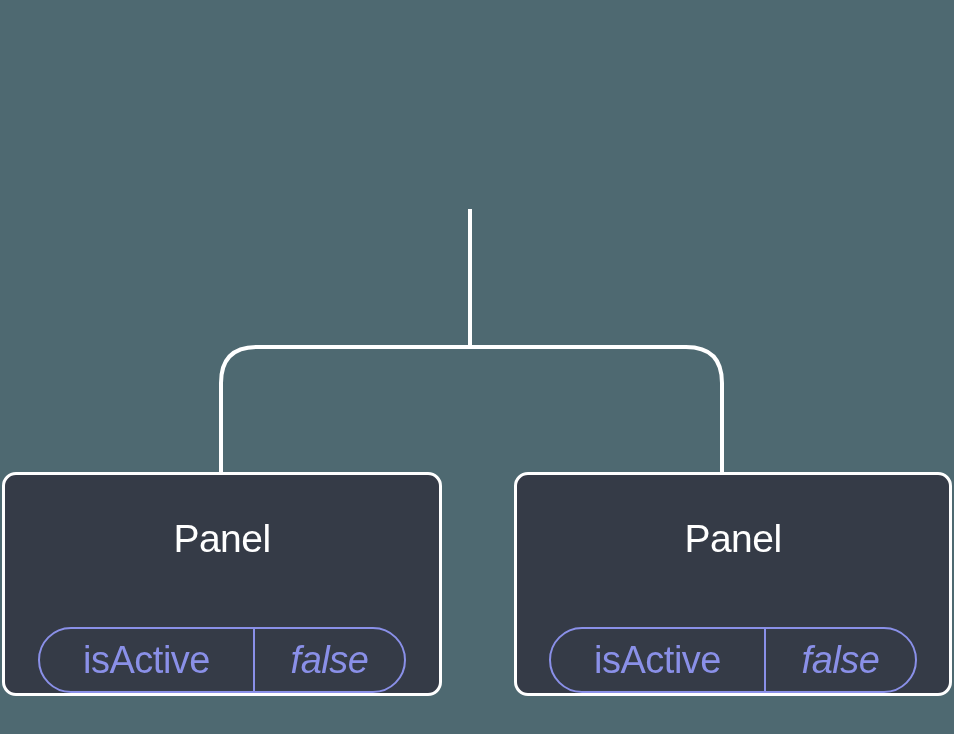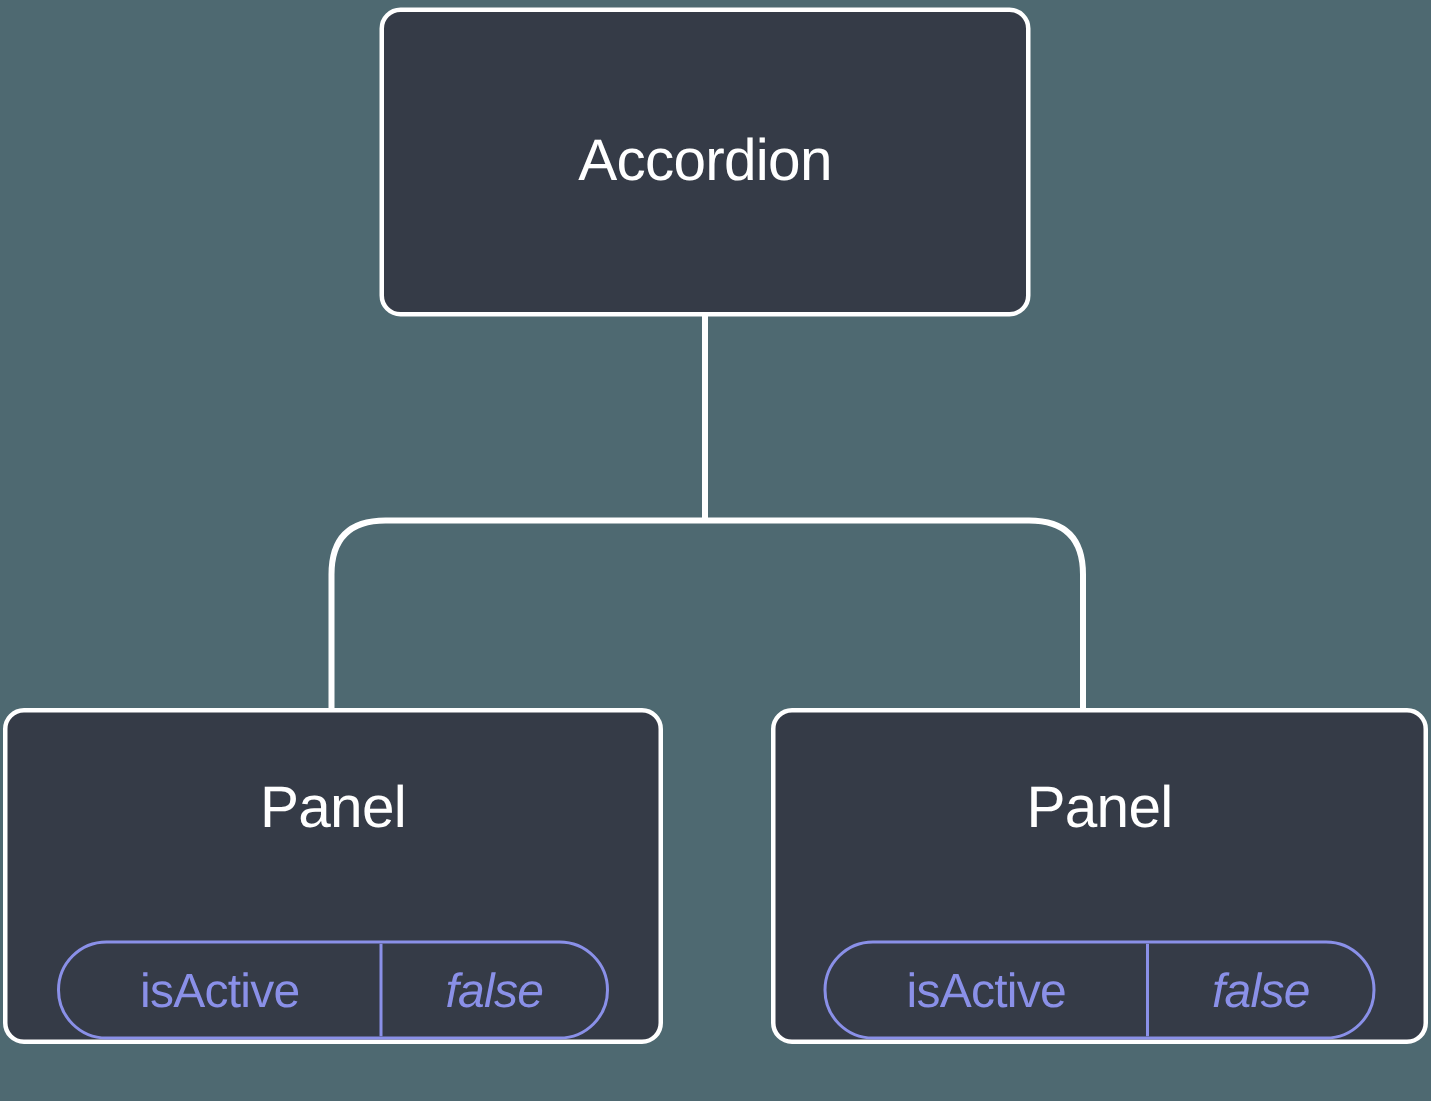--- a/index.html
+++ b/index.html
@@ -73,21 +73,21 @@
     border-radius: 48px;
     display: flex;
     align-items: stretch;
     overflow: hidden;
   }
   .state-cell {
     display: flex;
     align-items: center;
     justify-content: center;
     color: var(--state-accent, #8a90e8);
-    font-size: 32px;
+    font-size: 38px;
     letter-spacing: -0.5px;
     white-space: nowrap;
   }
   .state-key {
     flex: 0 0 213px;
     border-right: 2px solid var(--state-accent, #8a90e8);
   }
   .state-value {
     flex: 1 1 auto;
     font-style: italic;
@@ -96,23 +96,20 @@
 </head>
 <body>
 
 <div class="canvas">
 
   <svg class="connectors" viewBox="0 0 954 734" xmlns="http://www.w3.org/2000/svg" aria-hidden="true">
     <path d="M470 209 V347"></path>
     <path d="M221 474 V383 Q221 347 257 347 H686 Q722 347 722 383 V474"></path>
   </svg>
 
-  <div class="node root-node">
-    <span class="node-label">Accordion</span>
-  </div>
 
   <div class="node panel-node panel-left">
     <span class="node-label">Panel</span>
     <div class="state-pill">
       <span class="state-cell state-key">isActive</span>
       <span class="state-cell state-value">false</span>
     </div>
   </div>
 
   <div class="node panel-node panel-right">

